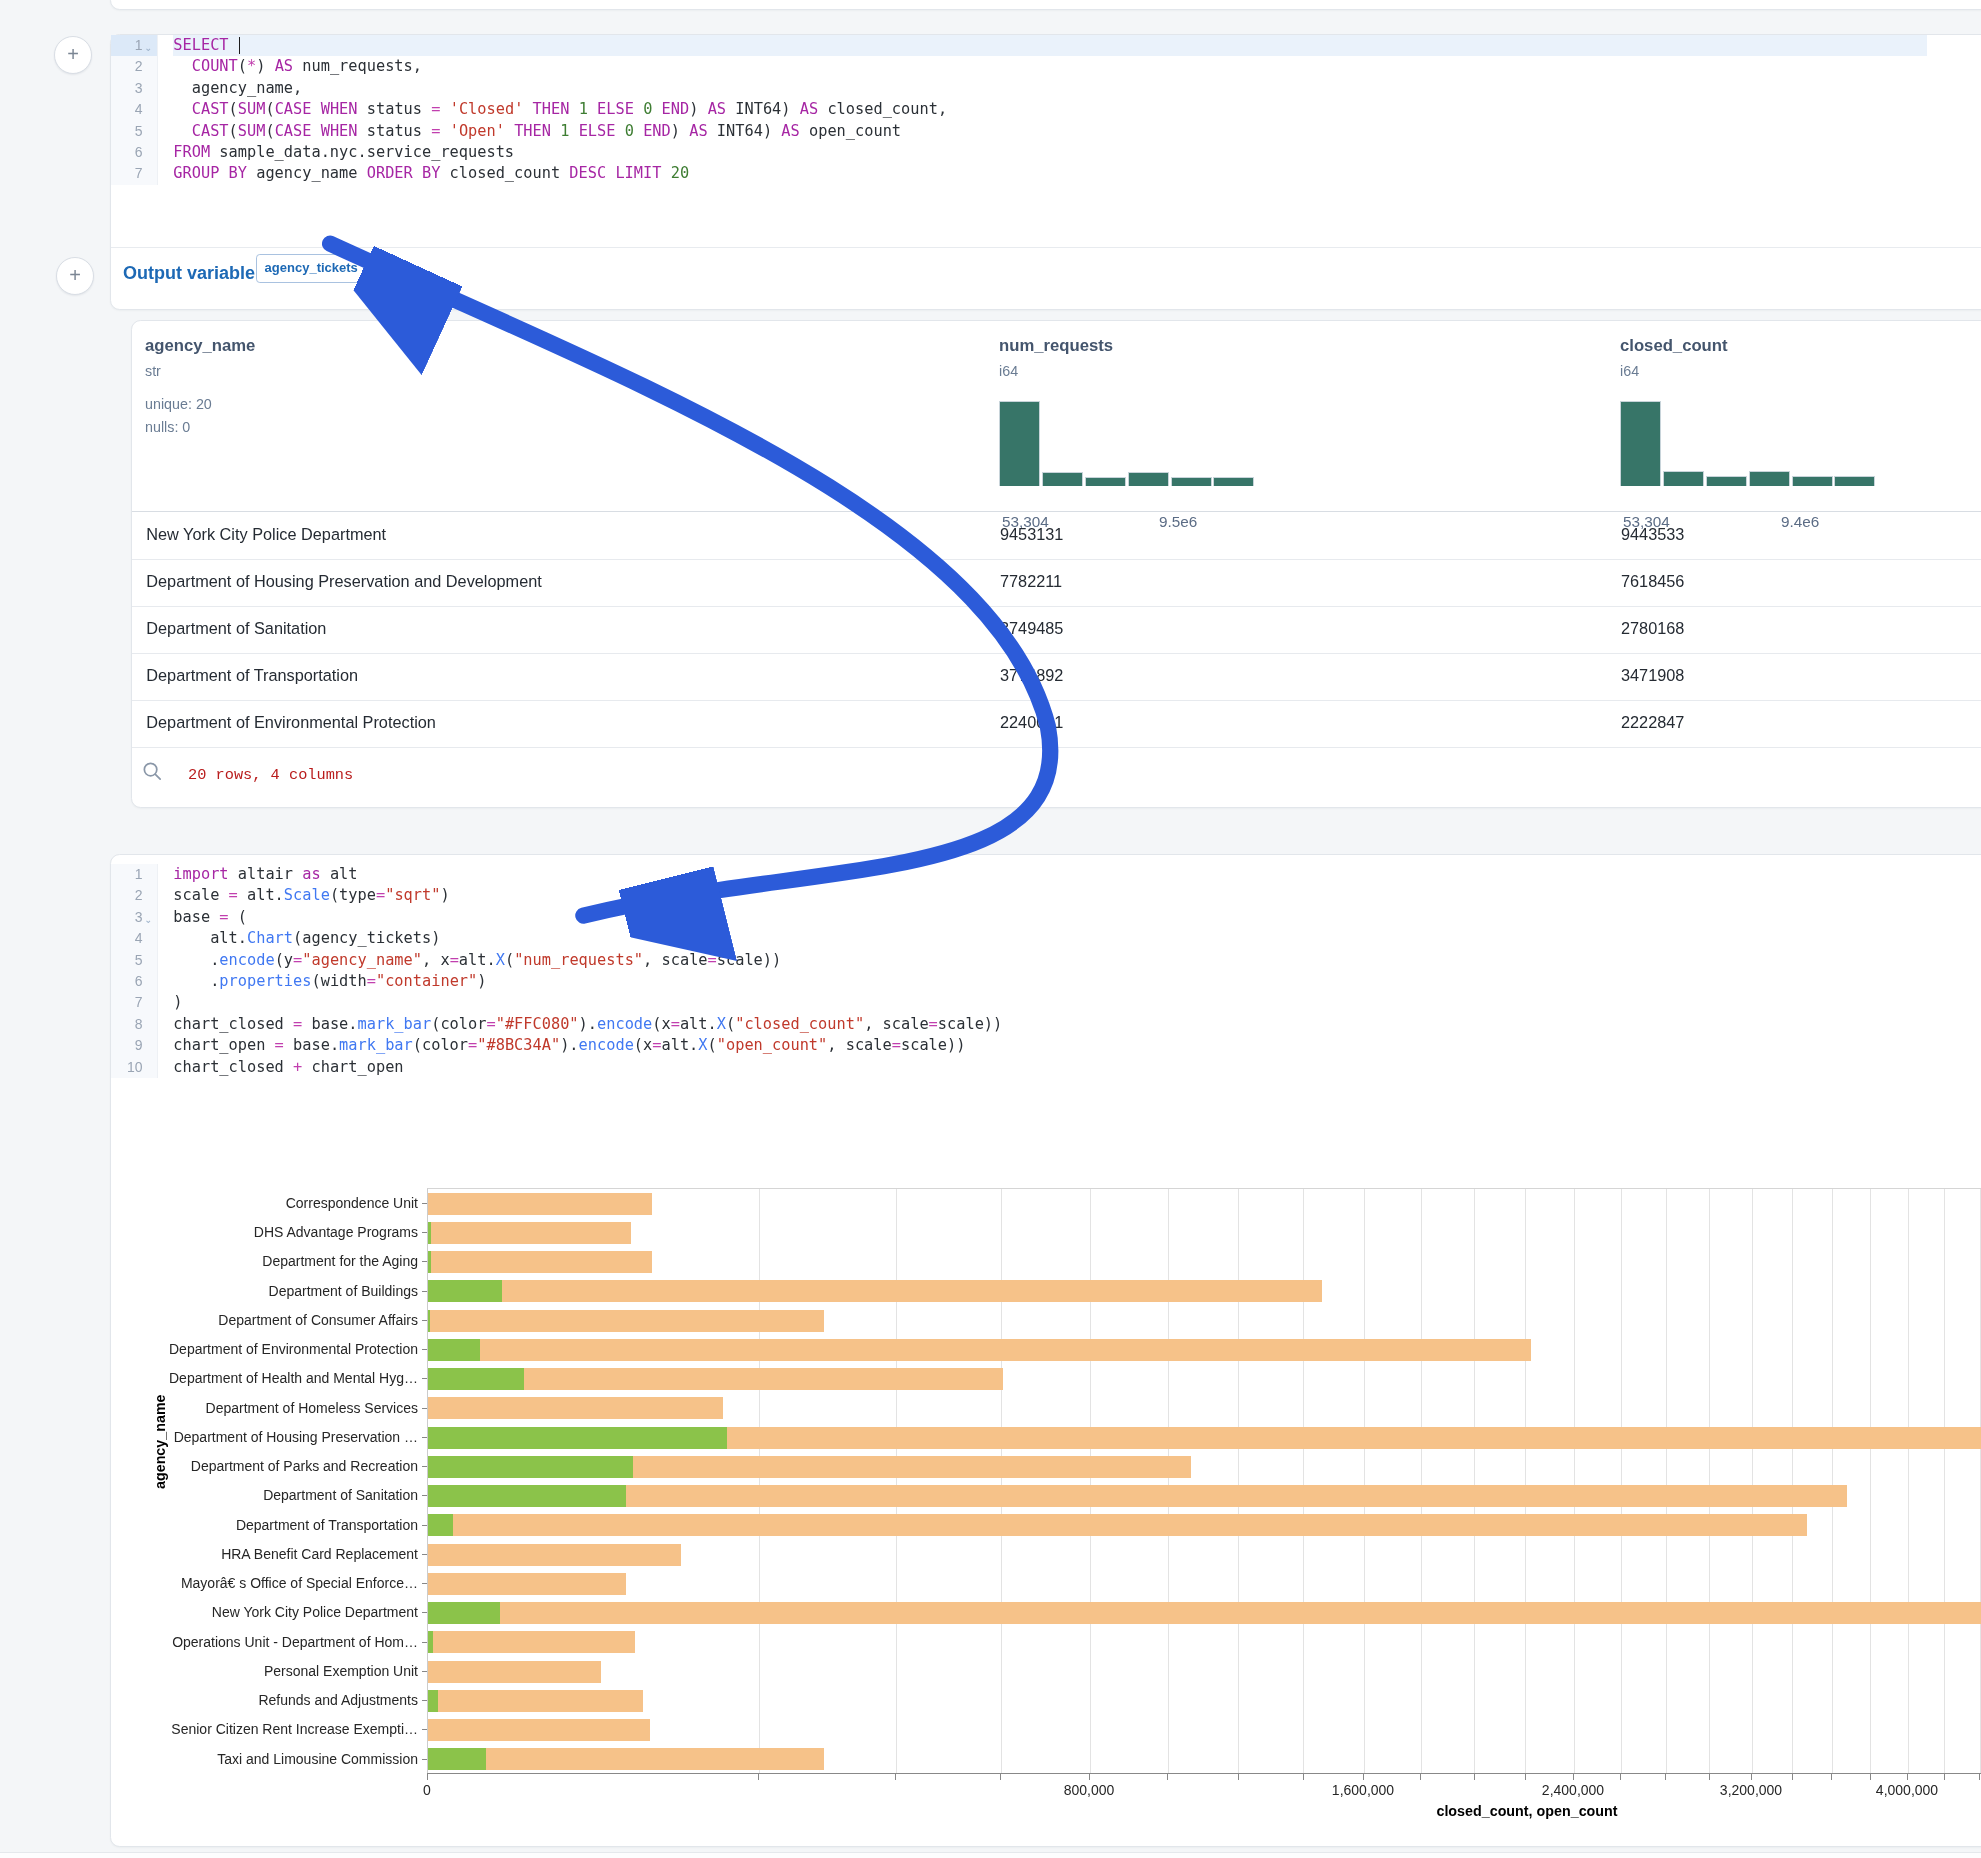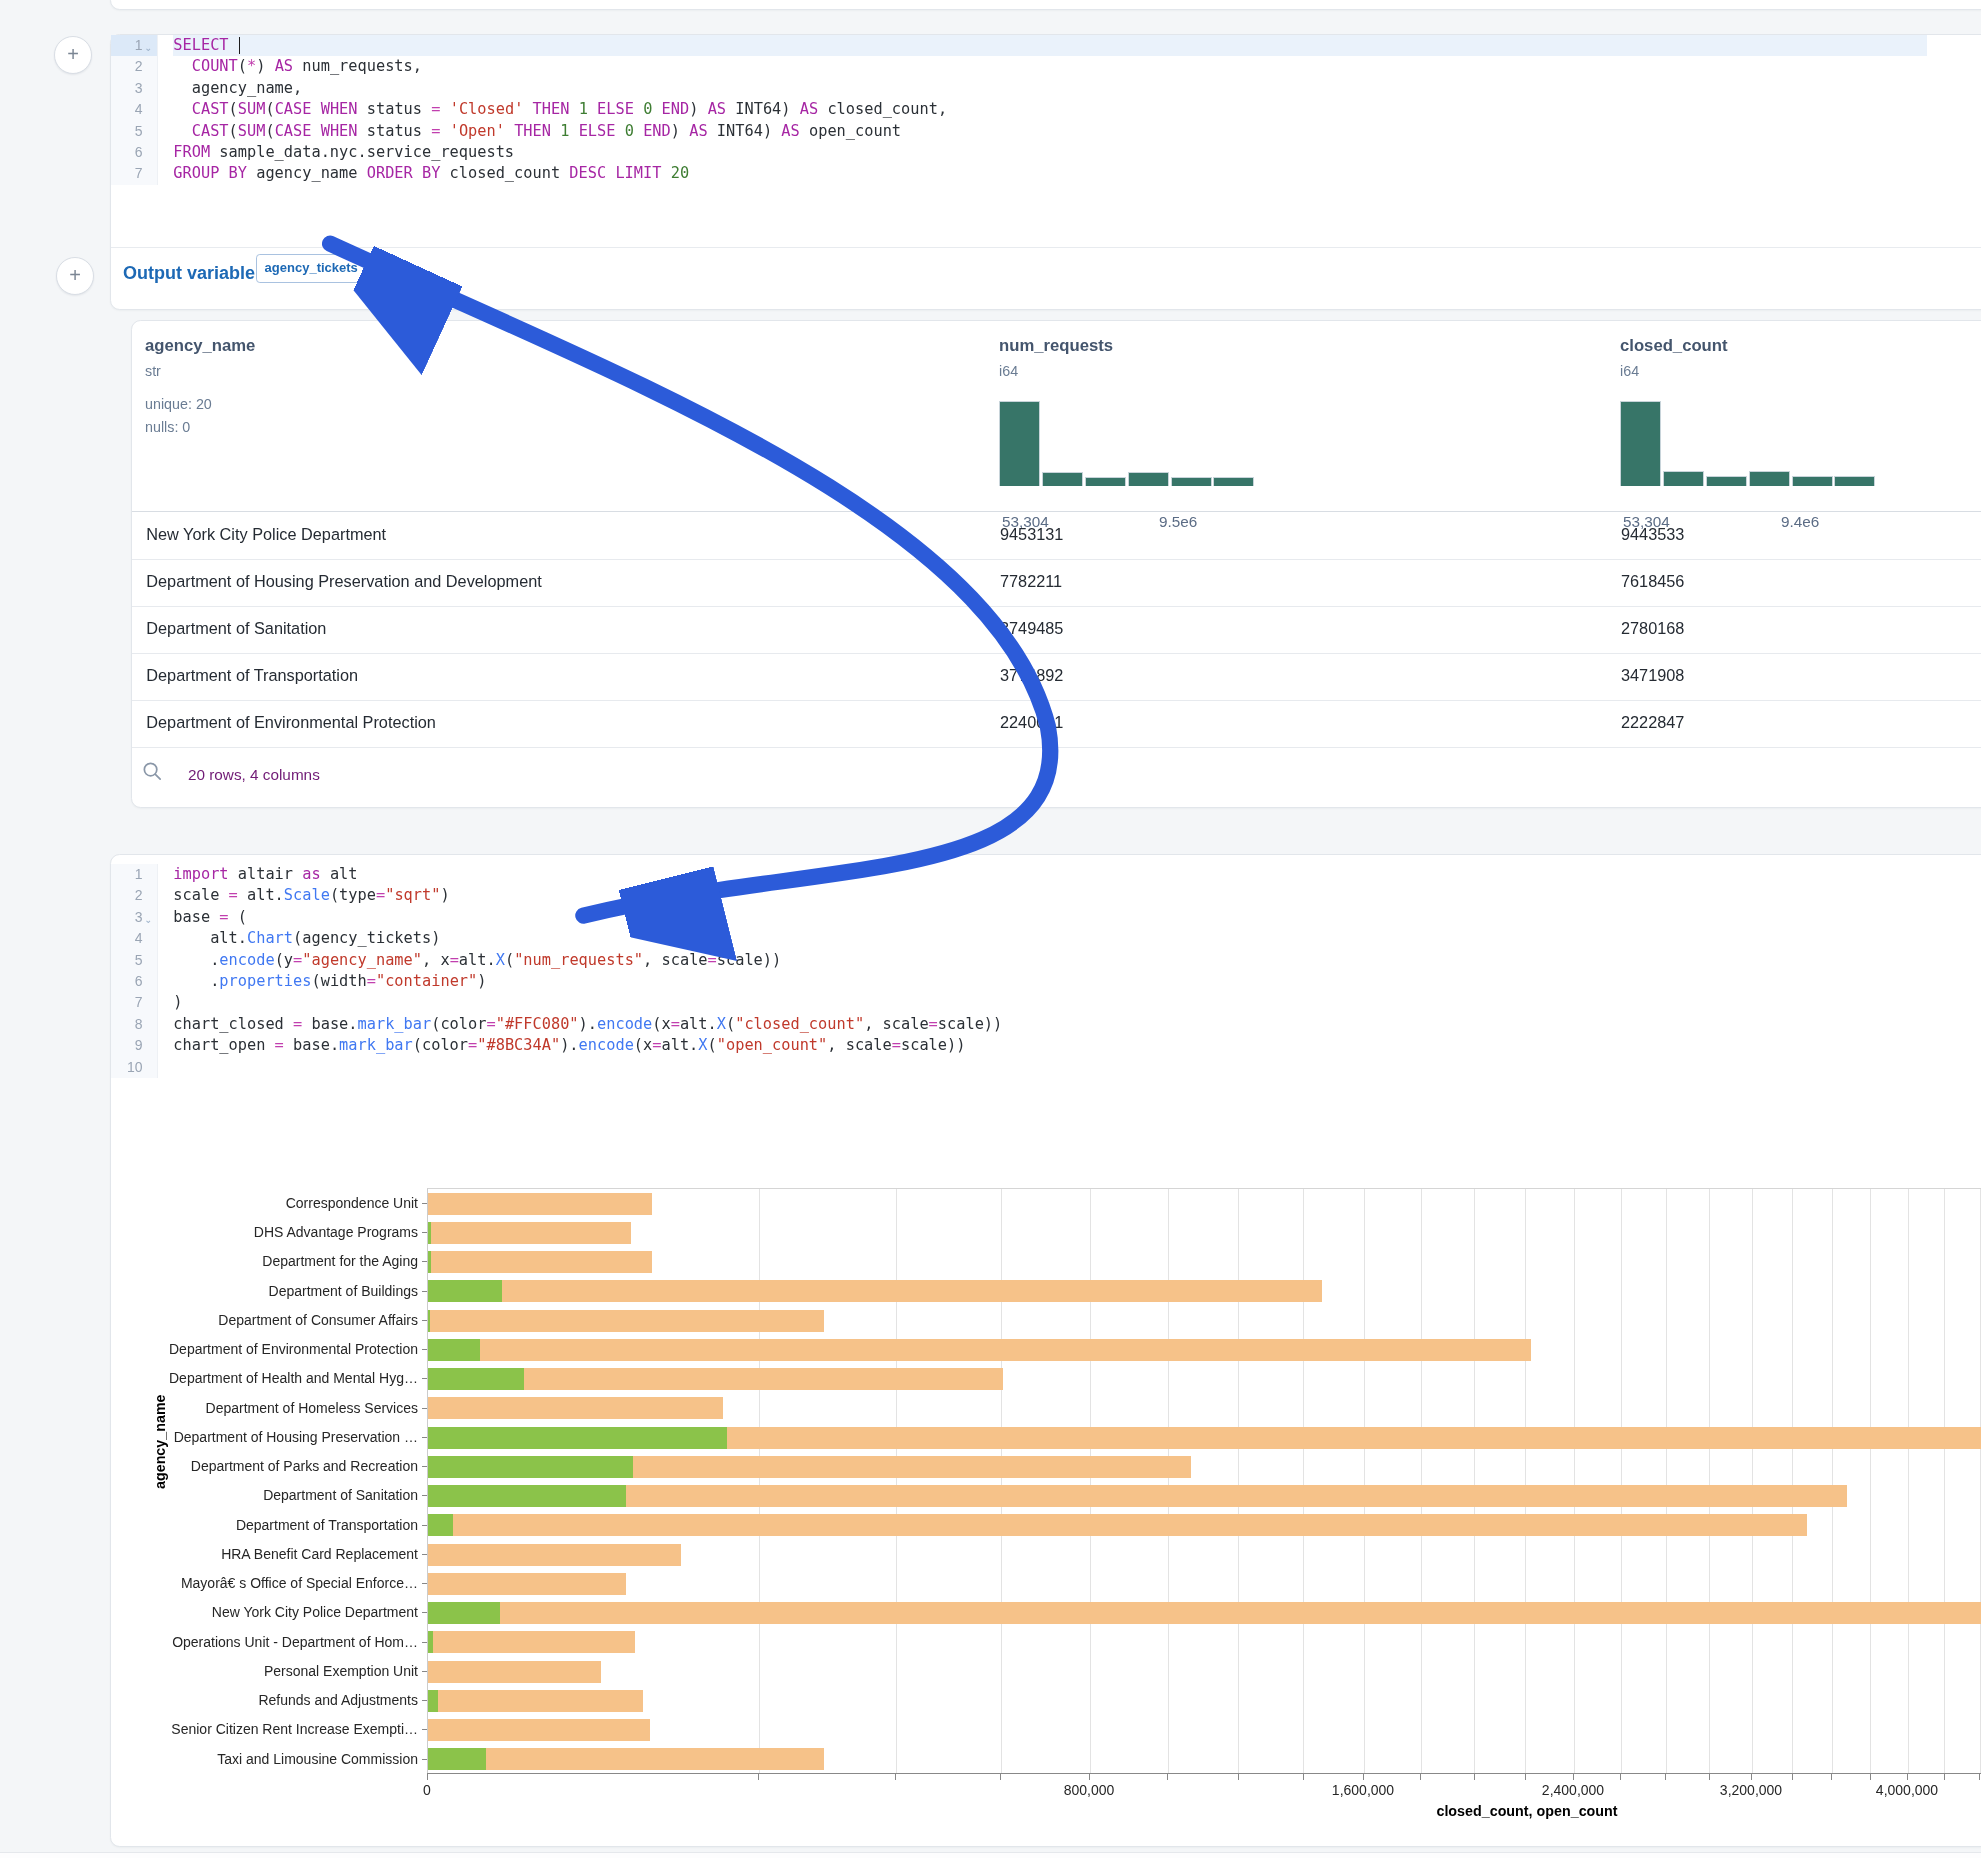--- a/index.html
+++ b/index.html
@@ -36,21 +36,21 @@
   .th-name{position:absolute;font-size:16.7px;font-weight:bold;color:#44556d;}
   .th-type{position:absolute;font-size:14.3px;color:#6a7c93;}
   .th-stat{position:absolute;font-size:14.3px;color:#6a7c93;}
   .hist{position:absolute;display:flex;align-items:flex-end;gap:1.9px;}
   .hist .hbar{width:39px;background:#377568;border:1px solid #c8d4da;border-bottom:none;}
   .hist-lab{position:absolute;font-size:15.3px;color:#5b6c85;margin-top:23px;}
   .trow{position:absolute;left:132px;right:0;height:47px;border-bottom:1px solid #e7eaee;}
   .trow .c1{position:absolute;left:14.3px;top:13.4px;font-size:16.3px;color:#252b33;}
   .trow .c2{position:absolute;left:868px;top:13.4px;font-size:16.3px;color:#252b33;}
   .trow .c3{position:absolute;left:1489px;top:13.4px;font-size:16.3px;color:#252b33;}
-  .tfoot-text{position:absolute;left:188px;top:766px;font-size:15.3px;color:#701a75;}
+  .tfoot-text{position:absolute;left:188px;top:766px;font-size:15.3px;color:#b91c1c;font-family:Liberation Mono, monospace;}
   
   .plot{position:absolute;left:427px;top:1188px;width:1554px;height:585px;overflow:hidden;
         border-top:1px solid #d5d5d5;border-left:1px solid #cccccc;}
   .grid{position:absolute;top:0;bottom:0;width:1px;background:#e3e3e3;}
   .bar{position:absolute;height:22px;}
   .ylabs{position:absolute;left:0;top:1188px;width:418px;height:585px;}
   .ylab{position:absolute;right:0;width:418px;text-align:right;font-size:14px;color:#262626;}
   .ytick{position:absolute;width:5.7px;height:1px;background:#878787;left:422px;}
   .xtick{position:absolute;width:1px;height:5.7px;background:#878787;top:1774px;}
   .xlab{position:absolute;top:1782px;font-size:14px;color:#262626;transform:translateX(-50%);}
@@ -226,20 +226,21 @@
     <div class="codecol">
       <div class="codeline mono"><span class="tk-k">import</span><span class="tk-t"> altair </span><span class="tk-k">as</span><span class="tk-t"> alt</span></div>
       <div class="codeline mono"><span class="tk-t">scale </span><span class="tk-o">=</span><span class="tk-t"> alt.</span><span class="tk-f">Scale</span><span class="tk-t">(type</span><span class="tk-o">=</span><span class="tk-s">"sqrt"</span><span class="tk-t">)</span></div>
       <div class="codeline mono"><span class="tk-t">base </span><span class="tk-o">=</span><span class="tk-t"> (</span></div>
       <div class="codeline mono"><span class="tk-t">    alt.</span><span class="tk-f">Chart</span><span class="tk-t">(agency_tickets)</span></div>
       <div class="codeline mono"><span class="tk-t">    .</span><span class="tk-f">encode</span><span class="tk-t">(y</span><span class="tk-o">=</span><span class="tk-s">"agency_name"</span><span class="tk-t">, x</span><span class="tk-o">=</span><span class="tk-t">alt.</span><span class="tk-f">X</span><span class="tk-t">(</span><span class="tk-s">"num_requests"</span><span class="tk-t">, scale</span><span class="tk-o">=</span><span class="tk-t">scale))</span></div>
       <div class="codeline mono"><span class="tk-t">    .</span><span class="tk-f">properties</span><span class="tk-t">(width</span><span class="tk-o">=</span><span class="tk-s">"container"</span><span class="tk-t">)</span></div>
       <div class="codeline mono"><span class="tk-t">)</span></div>
       <div class="codeline mono"><span class="tk-t">chart_closed </span><span class="tk-o">=</span><span class="tk-t"> base.</span><span class="tk-f">mark_bar</span><span class="tk-t">(color</span><span class="tk-o">=</span><span class="tk-s">"#FFC080"</span><span class="tk-t">).</span><span class="tk-f">encode</span><span class="tk-t">(x</span><span class="tk-o">=</span><span class="tk-t">alt.</span><span class="tk-f">X</span><span class="tk-t">(</span><span class="tk-s">"closed_count"</span><span class="tk-t">, scale</span><span class="tk-o">=</span><span class="tk-t">scale))</span></div>
       <div class="codeline mono"><span class="tk-t">chart_open </span><span class="tk-o">=</span><span class="tk-t"> base.</span><span class="tk-f">mark_bar</span><span class="tk-t">(color</span><span class="tk-o">=</span><span class="tk-s">"#8BC34A"</span><span class="tk-t">).</span><span class="tk-f">encode</span><span class="tk-t">(x</span><span class="tk-o">=</span><span class="tk-t">alt.</span><span class="tk-f">X</span><span class="tk-t">(</span><span class="tk-s">"open_count"</span><span class="tk-t">, scale</span><span class="tk-o">=</span><span class="tk-t">scale))</span></div>
+      <div class="codeline mono"><span class="tk-t">chart_closed </span><span class="tk-o">+</span><span class="tk-t"> chart_open</span></div>
     </div>
   </div>
 
 <div class="ytitle">agency_name</div>
 <div class="ylabs" id="ylabs">
     <div class="ylab" style="top: 7px;">Correspondence Unit</div>
     <div class="ylab" style="top: 36px;">DHS Advantage Programs</div>
     <div class="ylab" style="top: 65px;">Department for the Aging</div>
     <div class="ylab" style="top: 95px;">Department of Buildings</div>
     <div class="ylab" style="top: 124px;">Department of Consumer Affairs</div>

